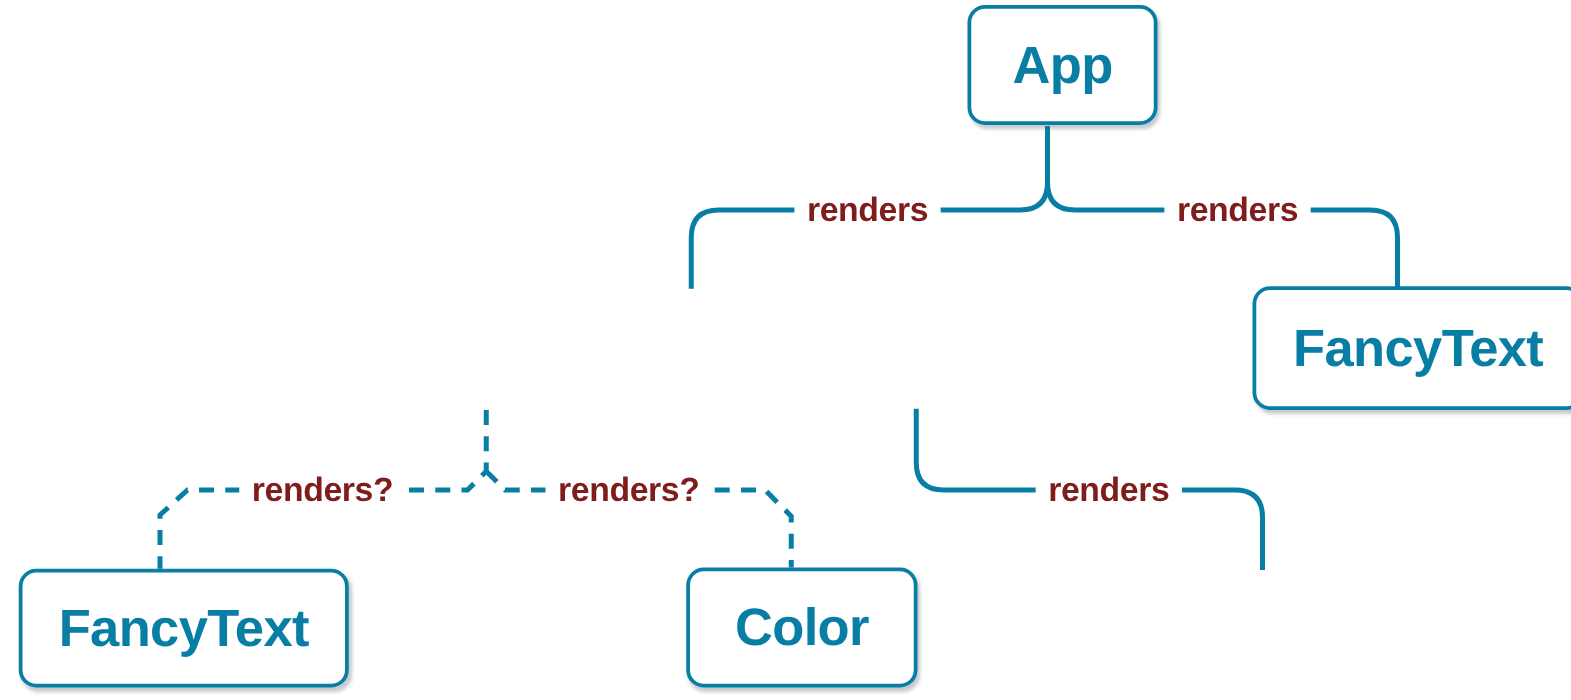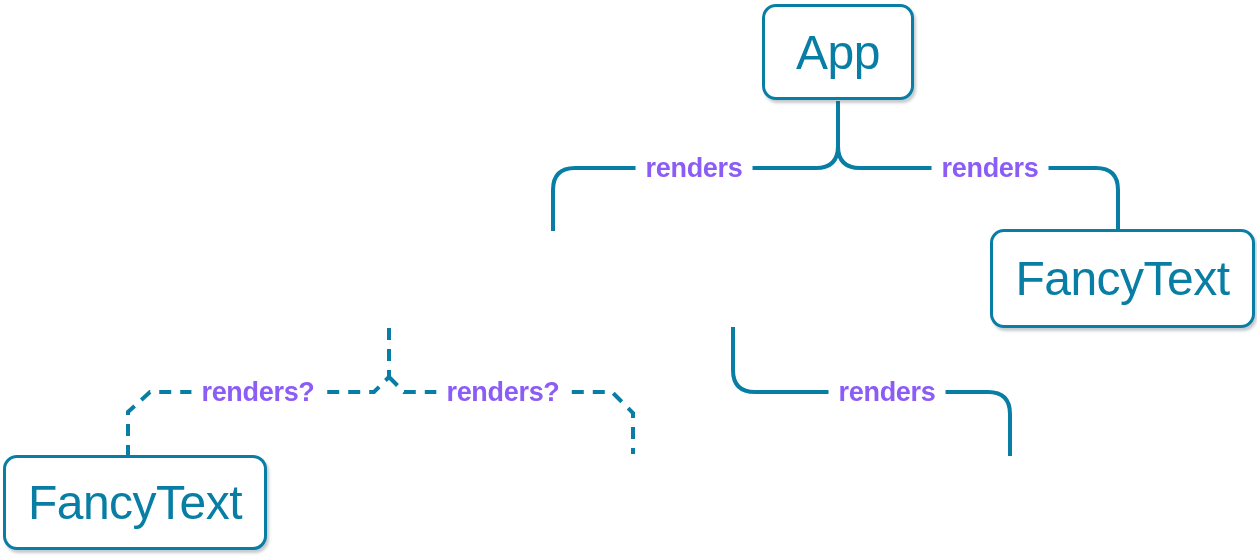--- a/index.html
+++ b/index.html
@@ -30,38 +30,39 @@
     position: absolute;
     z-index: 3;
     background: #ffffff;
     border: 3px solid #087EA4;
     border-radius: 14px;
     box-shadow: 2px 3px 3px rgba(60, 80, 95, 0.30);
     display: flex;
     align-items: center;
     justify-content: center;
     color: #087EA4;
-    font-size: 48px;
-    font-weight: 400;
+    font-size: 42px;
+    font-weight: 700;
     letter-spacing: -0.5px;
     white-space: nowrap;
+    margin-left: 12px;
   }
   .n-app        { left: 762px; top: 4px;   width: 152px; height: 96px; }
   .n-ig         { left: 335px; top: 230px; width: 460px; height: 96px; }
   .n-fancy-top  { left: 990px; top: 229px; width: 265px; height: 99px; }
   .n-fancy-bot  { left: 3px;   top: 455px; width: 264px; height: 95px; }
   .n-color      { left: 537px; top: 454px; width: 185px; height: 96px; }
   .n-copyright  { left: 878px; top: 455px; width: 265px; height: 95px; }
   .edge-label {
     position: absolute;
     z-index: 2;
     transform: translate(-50%, -50%);
     background: #ffffff;
     padding: 2px 10px;
-    color: #8b5cf6;
+    color: #7f1d1d;
     font-size: 27px;
     font-weight: 600;
     letter-spacing: -0.3px;
     white-space: nowrap;
     line-height: 1;
   }
   .el-0 { left: 694px;  top: 168px; }
   .el-1 { left: 990px;  top: 168px; }
   .el-2 { left: 258px;  top: 392px; }
   .el-3 { left: 503px;  top: 392px; }
@@ -88,14 +89,17 @@
 
   <div class="node n-app">
     <span>App</span>
   </div>
   <div class="node n-fancy-top">
     <span>FancyText</span>
   </div>
   <div class="node n-fancy-bot">
     <span>FancyText</span>
   </div>
+  <div class="node n-color">
+    <span>Color</span>
+  </div>
 
 </div>
 
 </body></html>

